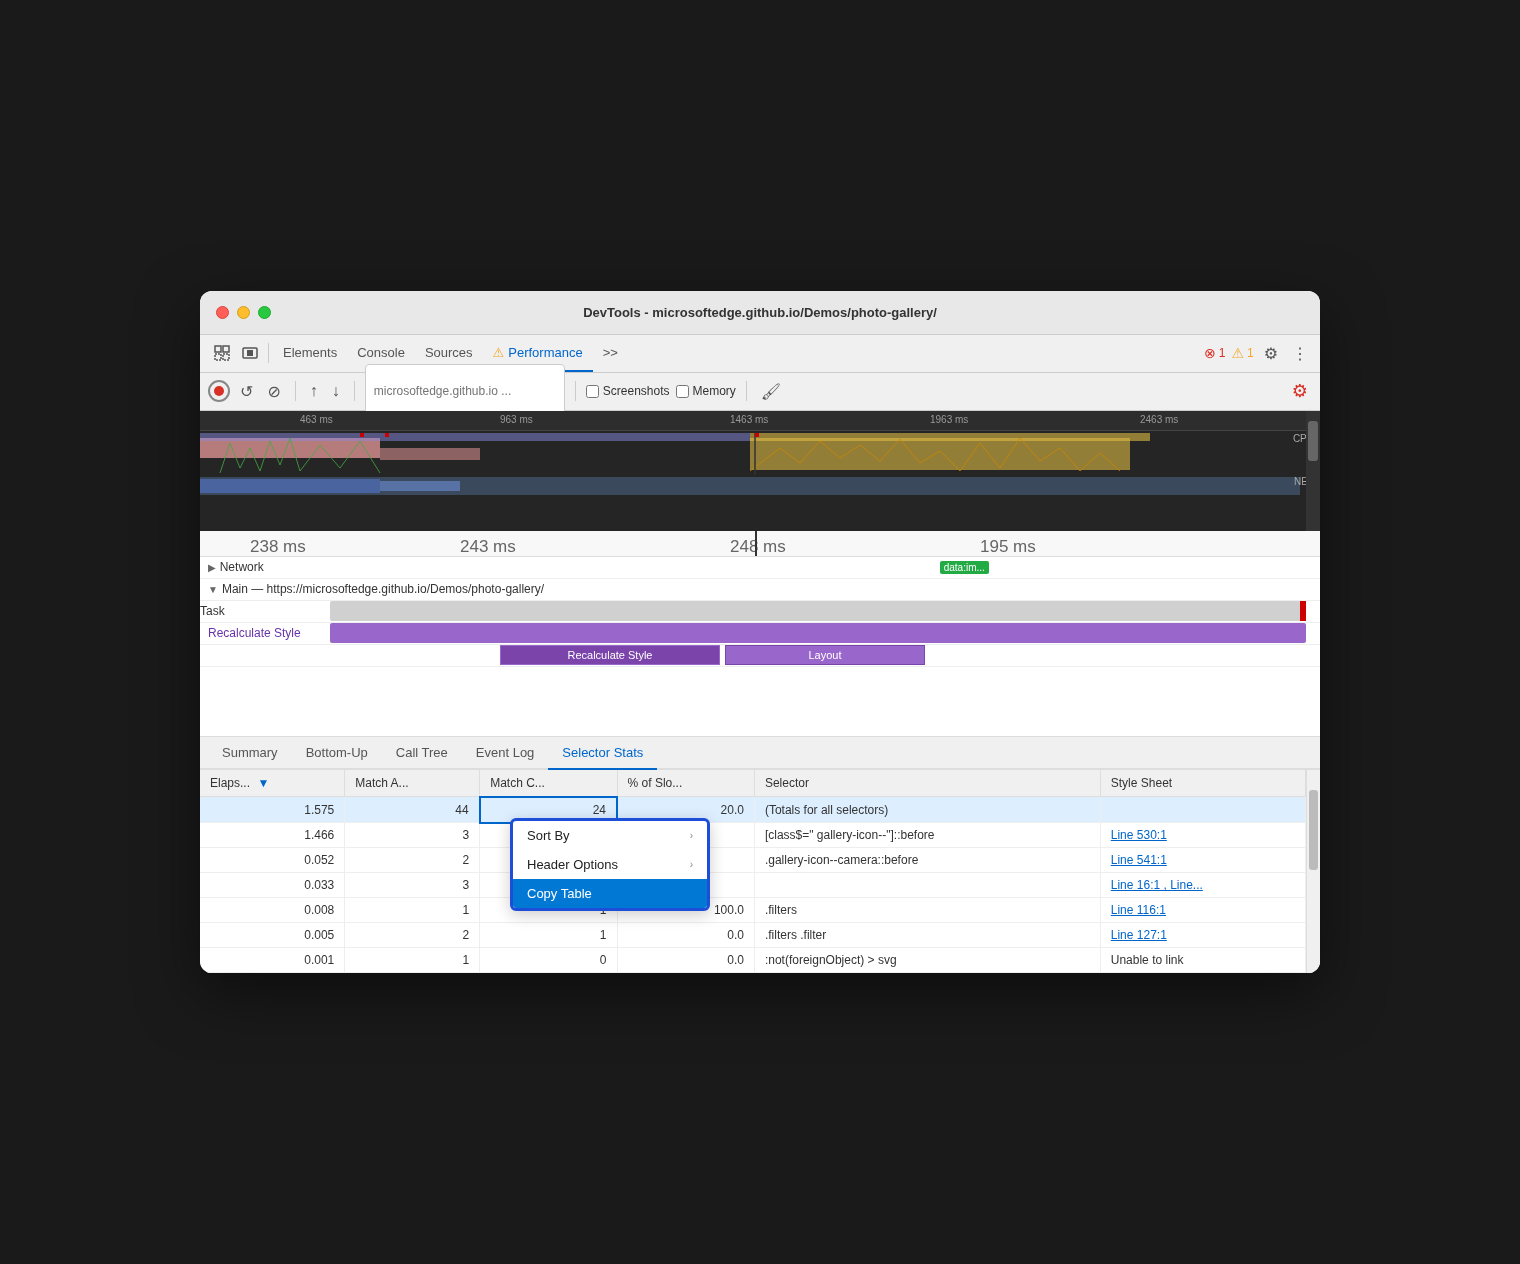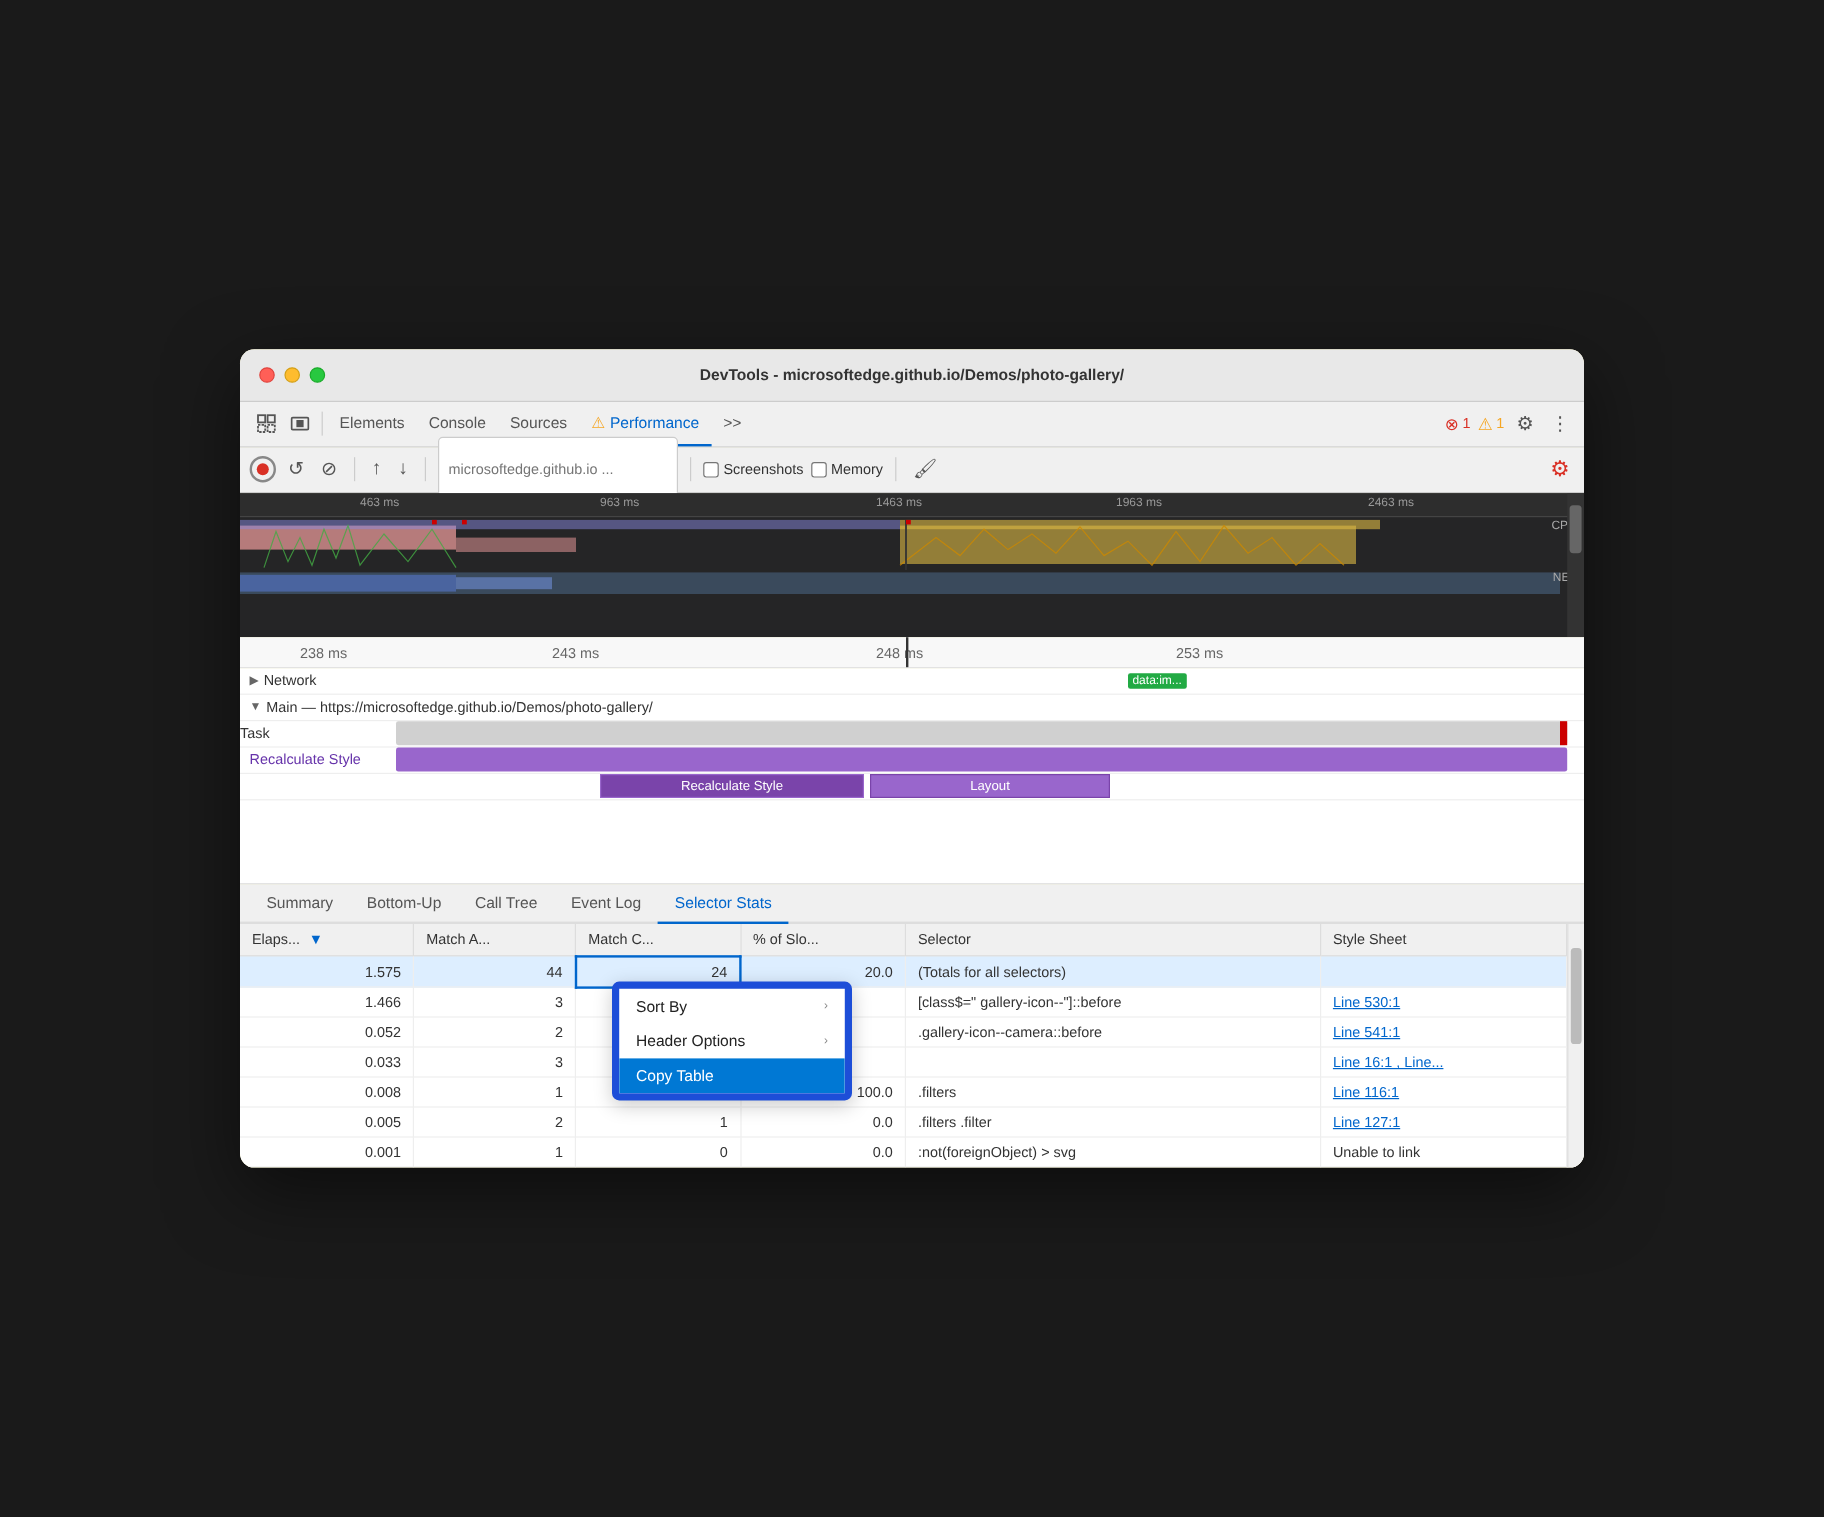--- a/index.html
+++ b/index.html
@@ -239,21 +239,21 @@
       background: #f8f8f8;
       border-bottom: 1px solid #ddd;
       height: 26px;
       display: flex;
       align-items: center;
       padding: 0 8px;
       position: relative;
     }
     .time-mark {
       position: absolute;
-      font-size: 12px;
+      font-size: 17px;
       color: #666;
       top: 6px;
     }
     .flamegraph-area {
       background: #fff;
       min-height: 180px;
       position: relative;
       overflow: hidden;
       border-bottom: 1px solid #ddd;
     }
@@ -335,21 +335,21 @@
       color: #333;
       white-space: nowrap;
     }
     .data-table tr:nth-child(1) td { background: #ddeeff; }
     .sort-arrow { margin-left: 4px; color: #666; }
     .col-num { text-align: right; }
     .link-cell { color: #0066cc; cursor: pointer; text-decoration: underline; }
     .context-menu {
       position: absolute;
       background: #fff;
-      border: 6px solid #1d4ed8;
+      border: 3px solid #1d4ed8;
       border-radius: 6px;
       box-shadow: 0 4px 16px rgba(0,0,0,0.2);
       min-width: 200px;
       z-index: 100;
       left: 310px;
       top: 48px;
       overflow: hidden;
     }
     .ctx-item {
       display: flex;
@@ -516,21 +516,21 @@
     <span class="net-label">NET</span>
     <div class="timeline-scrollbar">
       <div class="scrollbar-thumb"></div>
     </div>
   </div>
 
   <div class="time-ruler-area">
     <span class="time-mark" style="left:50px;">238 ms</span>
     <span class="time-mark" style="left:260px;">243 ms</span>
     <span class="time-mark" style="left:530px;">248 ms</span>
-    <span class="time-mark" style="left:780px;">253 ms</span>
+    <span class="time-mark" style="left:780px;">195 ms</span>
 
     <div style="position:absolute;left:555px;top:0;bottom:0;width:1.5px;background:#333;"></div>
   </div>
 
   <div class="flamegraph-area">
 
     <div class="flamegraph-row">
       <span class="expand-arrow">▶</span>
       <span class="flamegraph-label">Network</span>
       <span class="data-im-badge" style="position:relative;right:auto;top:auto;margin-left:600px;">data:im...</span>

